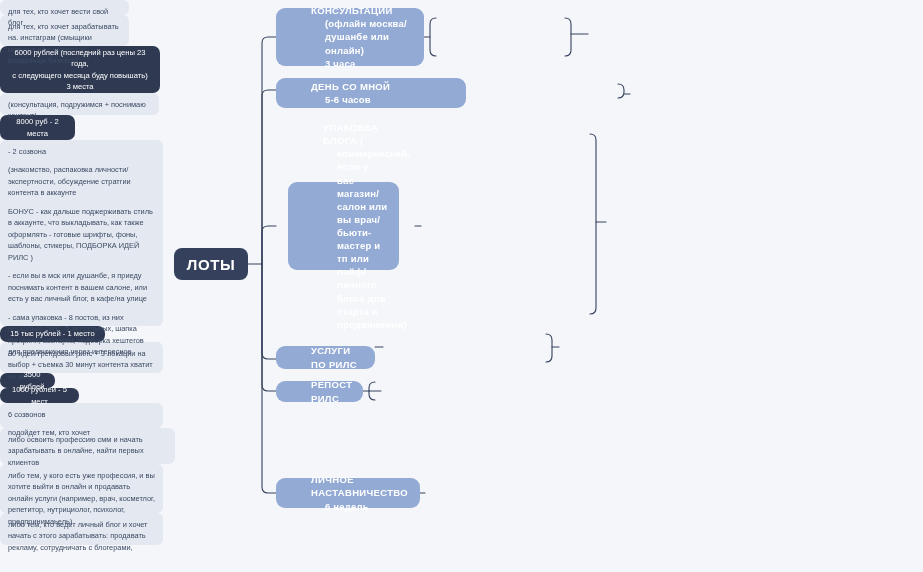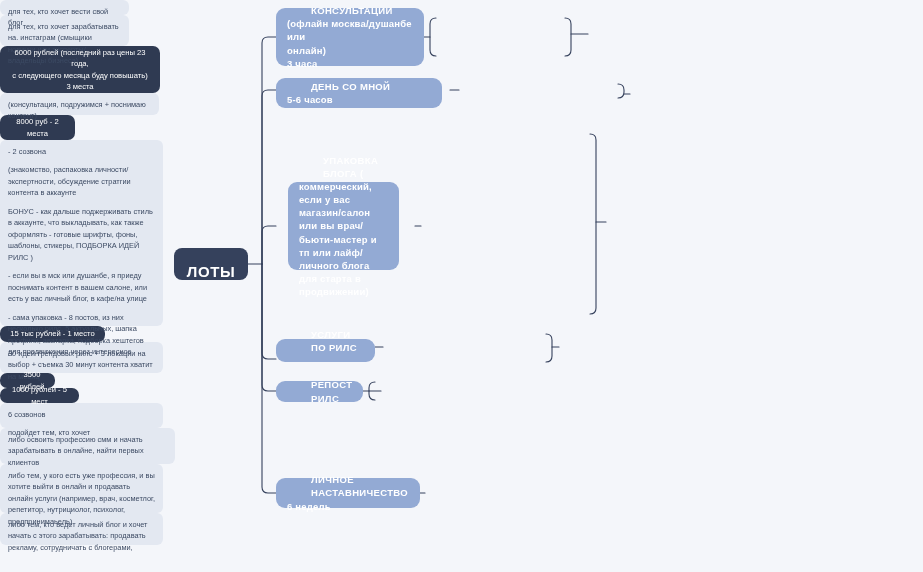--- a/index.html
+++ b/index.html
@@ -36,21 +36,21 @@
     position: absolute;
     box-sizing: border-box;
     border-radius: 9px;
   }
 
   
   .root {
     background: #35415c;
     color: #ffffff;
     display: flex;
-    align-items: flex-end;
+    align-items: center;
     justify-content: center;
     font-size: 15px;
     font-weight: bold;
     letter-spacing: .6px;
     border-radius: 8px;
   }
 
   
   .lot {
     background: #93aad4;
@@ -63,20 +63,21 @@
     display: flex;
     flex-direction: column;
     justify-content: center;
   }
   .lot .ttl {
     letter-spacing: .35px;
     padding-left: 24px;
   }
   .lot .sub {
     letter-spacing: .2px;
+    margin-left: 38px;
   }
 
   
   .detail {
     background: #e3e8f1;
     color: #3c4a63;
     font-size: 7.4px;
     line-height: 1.55;
     padding: 6px 8px;
     border-radius: 6px;
@@ -165,21 +166,21 @@
     <p>для тех, кто хочет зарабатывать на. инстаграм (смыщики новички или эксперты/владельцы бизнеса)</p>
   </div>
 
   <div class="price" style="left:588px; top:10px; width:160px; height:47px;">
     <div>6000 рублей (последний раз цены 23 года,</div>
     <div>с следующего месяца буду повышать)</div>
     <div class="gap"></div>
     <div>3 места</div>
   </div>
 
-  <div class="node lot" style="left:276px; top:78px; width:166px; height:30px;">
+  <div class="node lot" style="left:276px; top:78px; width:190px; height:30px;">
     <div class="ttl">ДЕНЬ СО МНОЙ</div>
     <div class="sub">5-6 часов</div>
   </div>
 
   <div class="detail" style="left:459px; top:83px; width:159px; height:22px;">
     <p>(консультация, подружимся + поснимаю контент)</p>
   </div>
 
   <div class="price" style="left:630px; top:87px; width:75px; height:25px;">
     <div>8000 руб - 2 места</div>
@@ -199,21 +200,21 @@
     <p>(знакомство, распаковка личности/ экспертности, обсуждение стратгии контента в аккаунте</p>
     <p>БОНУС - как дальше поджерживать стиль в аккаунте, что выкладывать, как также оформлять - готовые шрифты, фоны, шаблоны, стикеры, ПОДБОРКА ИДЕЙ РИЛС )</p>
     <p>- если вы в мск или душанбе, я приеду поснимать контент в вашем салоне, или есть у вас личный блог, в кафе/на улице</p>
     <p>- сама упаковка - 8 постов, из них несколько рилс, 5 актуальных, шапка профиля, аватарка, подборка хештегов для продвижения через интересное</p>
   </div>
 
   <div class="price" style="left:606px; top:214px; width:105px; height:16px;">
     <div>15 тыс рублей - 1 место</div>
   </div>
 
-  <div class="node lot" style="left:276px; top:339px; width:99px; height:23px;justify-content:flex-end;">
+  <div class="node lot" style="left:276px; top:346px; width:99px; height:23px;">
     <div class="ttl">УСЛУГИ ПО РИЛС</div>
   </div>
 
   <div class="detail" style="left:383px; top:332px; width:163px; height:31px;">
     <p>30 идей трендовых рилс + 3 локации на выбор + съемка 30 минут контента хватит на месяц</p>
   </div>
 
   <div class="price" style="left:559px; top:340px; width:55px; height:15px;padding-left:19px;">
     <div>3500 рублей</div>
   </div>

